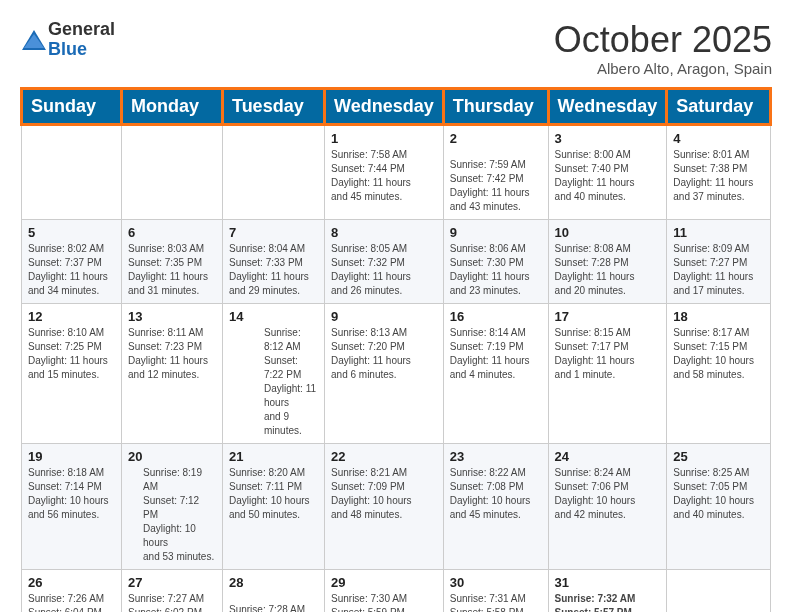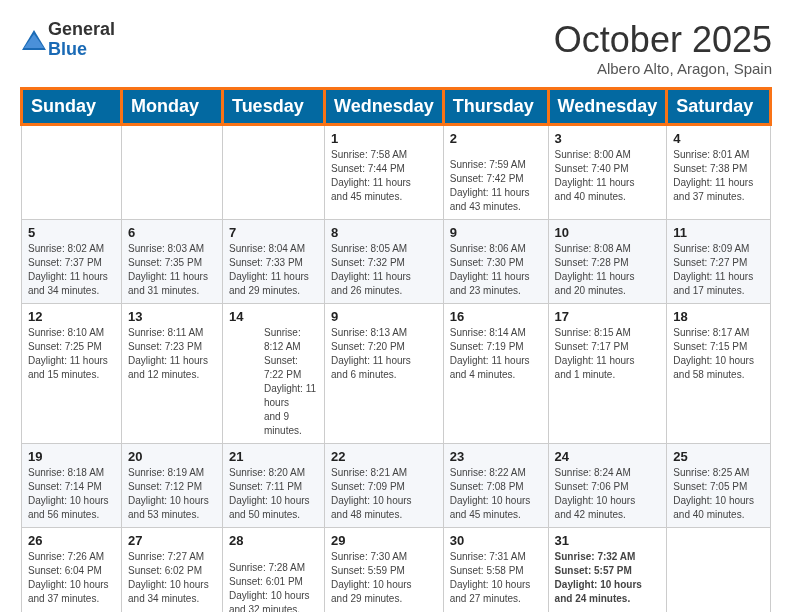--- a/index.html
+++ b/index.html
@@ -260,21 +260,21 @@
       <tr>
         <td>
           <div class="day-number">19</div>
           <div class="day-info" style="white-space: pre-line;">Sunrise: 8:18 AM
 Sunset: 7:14 PM
 Daylight: 10 hours
 and 56 minutes.</div>
         </td>
         <td>
           <div class="day-number">20</div>
-          <div class="day-info" style="white-space: pre-line;">Sunrise: 8:19 AM
+          <div class="day-info" style="white-space: pre-line; margin-left: 15px;">Sunrise: 8:19 AM
 Sunset: 7:12 PM
 Daylight: 10 hours
 and 53 minutes.</div>
         </td>
         <td>
           <div class="day-number">21</div>
           <div class="day-info" style="white-space: pre-line;">Sunrise: 8:20 AM
 Sunset: 7:11 PM
 Daylight: 10 hours
 and 50 minutes.</div>

